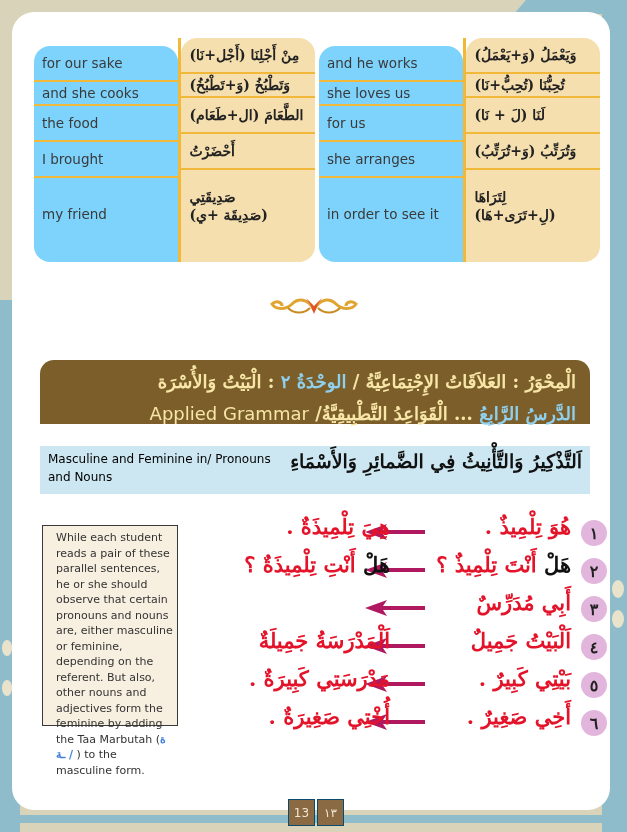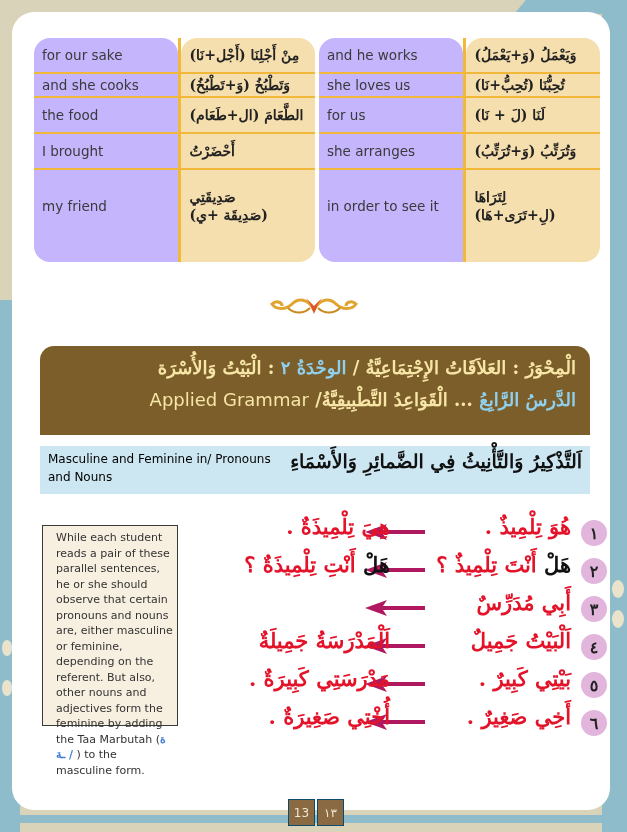--- a/index.html
+++ b/index.html
@@ -14,42 +14,42 @@
   .page {
     position:absolute; left:12px; top:12px; width:598px; height:798px;
     background:#ffffff; border-radius:22px;
   }
   
   .vocab {
     position:absolute; left:34px; top:38px; width:566px; height:224px;
     display:flex;
   }
   .vcol { position:relative; display:flex; flex-direction:column; }
-  .vcol.en { background:#c4b5fd; width:147px; }
+  .vcol.en { background:#7dd3fc; width:147px;margin-top:8px; }
   .vcol.ar { background:#f6dfae; width:136px; }
   .vcol.en.c1 { border-radius:16px 16px 0 16px; }
   .vcol.ar.c2 { border-radius:16px 16px 16px 0; }
   .vcol.en.c3 { border-radius:16px 16px 0 16px; }
   .vcol.ar.c4 { border-radius:16px 16px 16px 0; }
   .vcell {
     border-bottom:2px solid #f2b83a; display:flex; align-items:center;
     padding:0 8px; box-sizing:border-box; font-size:13.5px; color:#3a3a3a;
   }
   .vcell:last-child { border-bottom:none; }
   .vcol.ar .vcell {
     justify-content:flex-end; direction:rtl; text-align:right;
     font-family:"DejaVu Serif", serif; font-weight:bold; font-size:14px; color:#222;
     line-height:1.3;
   }
   .vsep { width:3px; background:#f2b83a; }
   .h1 { height:36px; } .h2 { height:24px; } .h3 { height:36px; } .h4 { height:36px; } .h5 { height:72px; }
   .ornament { position:absolute; left:268px; top:294px; width:92px; height:24px; }
   
   .banner {
-    position:absolute; left:40px; top:346px; width:550px; height:89px;
+    position:absolute; left:40px; top:360px; width:550px; height:64px;
     background:#7b5e2a; border-radius:14px 14px 0 0;
     color:#f7e6a6; direction:rtl; text-align:right; box-sizing:border-box;
     padding:6px 14px 0 10px;
     font-family:"DejaVu Serif", serif; font-weight:bold;
   }
   .banner .line { font-size:18px; line-height:32px; white-space:nowrap; }
   .banner .blue { color:#8fd0ee; }
   .banner .en { font-family:"DejaVu Sans", sans-serif; font-weight:normal; font-size:18px; direction:ltr; unicode-bidi:embed; }
   
   .topic {

